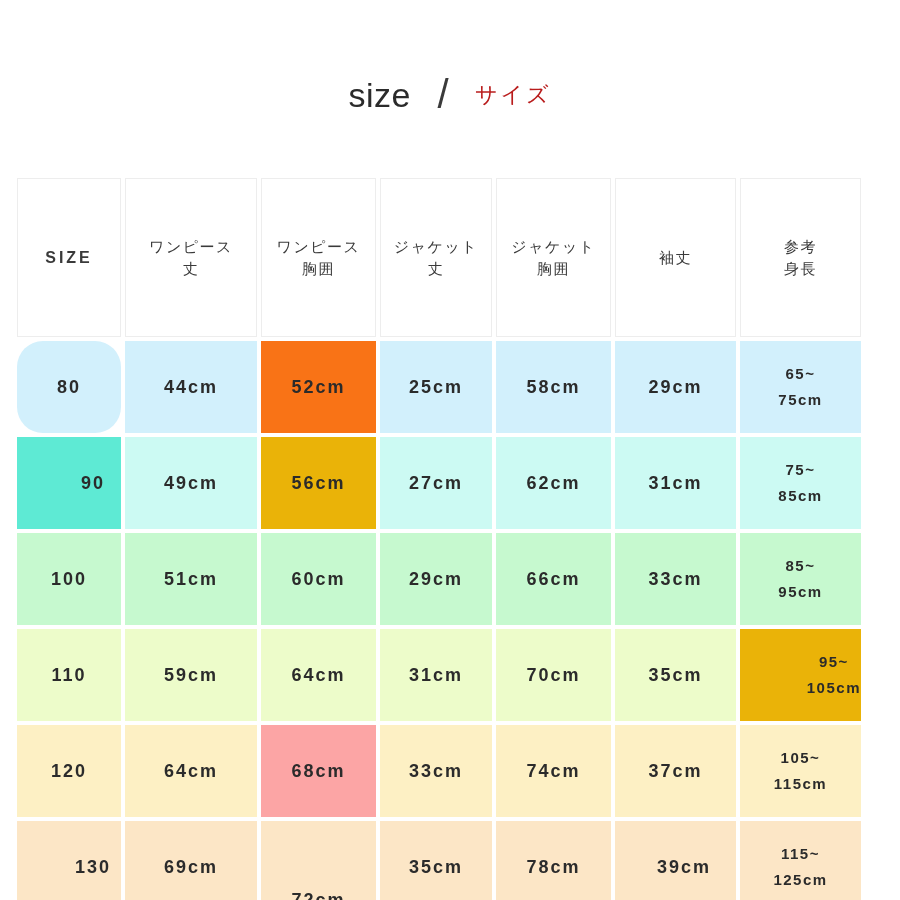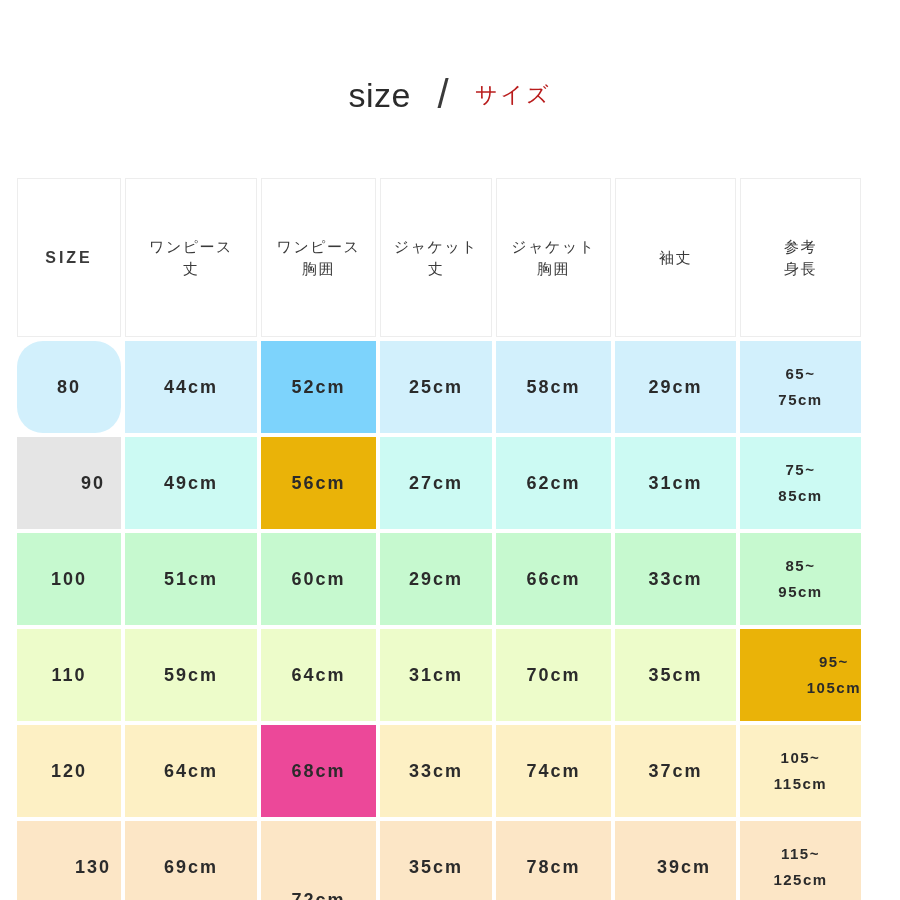--- a/index.html
+++ b/index.html
@@ -174,39 +174,39 @@
 身長</span>
         </div>
       </div>
   <div class="row row-body">
         <div class="cell" style="background: rgb(210, 240, 252); border-radius: 26px;">
           <span class="val-text">80</span>
         </div>
         <div class="cell" style="background: rgb(210, 240, 252);">
           <span class="val-text">44cm</span>
         </div>
-        <div class="cell" style="background: #7dd3fc; text-align: right;">
+        <div class="cell" style="background: #f97316; text-align: right;">
           <span class="val-text">52cm</span>
         </div>
         <div class="cell" style="background: rgb(210, 240, 252);">
           <span class="val-text">25cm</span>
         </div>
         <div class="cell" style="background: rgb(210, 240, 252);">
           <span class="val-text">58cm</span>
         </div>
         <div class="cell" style="background: rgb(210, 240, 252);">
           <span class="val-text">29cm</span>
         </div>
         <div class="cell ref" style="background: rgb(210, 240, 252);">
           <span class="ref-text">65~
 75cm</span>
         </div>
       </div>
       <div class="row row-body">
-        <div class="cell" style="background: #e5e5e5; padding-left: 48px;">
+        <div class="cell" style="background: #5eead4; padding-left: 48px;">
           <span class="val-text">90</span>
         </div>
         <div class="cell" style="background: rgb(204, 250, 243);">
           <span class="val-text">49cm</span>
         </div>
         <div class="cell" style="background: #eab308;">
           <span class="val-text">56cm</span>
         </div>
         <div class="cell" style="background: rgb(204, 250, 243);">
           <span class="val-text">27cm</span>
@@ -270,21 +270,21 @@
 105cm</span>
         </div>
       </div>
       <div class="row row-body">
         <div class="cell" style="background: rgb(253, 240, 196);">
           <span class="val-text">120</span>
         </div>
         <div class="cell" style="background: rgb(253, 240, 196);">
           <span class="val-text">64cm</span>
         </div>
-        <div class="cell" style="background: #ec4899;">
+        <div class="cell" style="background: #fca5a5;">
           <span class="val-text">68cm</span>
         </div>
         <div class="cell" style="background: rgb(253, 240, 196);">
           <span class="val-text">33cm</span>
         </div>
         <div class="cell" style="background: rgb(253, 240, 196);">
           <span class="val-text">74cm</span>
         </div>
         <div class="cell" style="background: rgb(253, 240, 196);">
           <span class="val-text">37cm</span>

